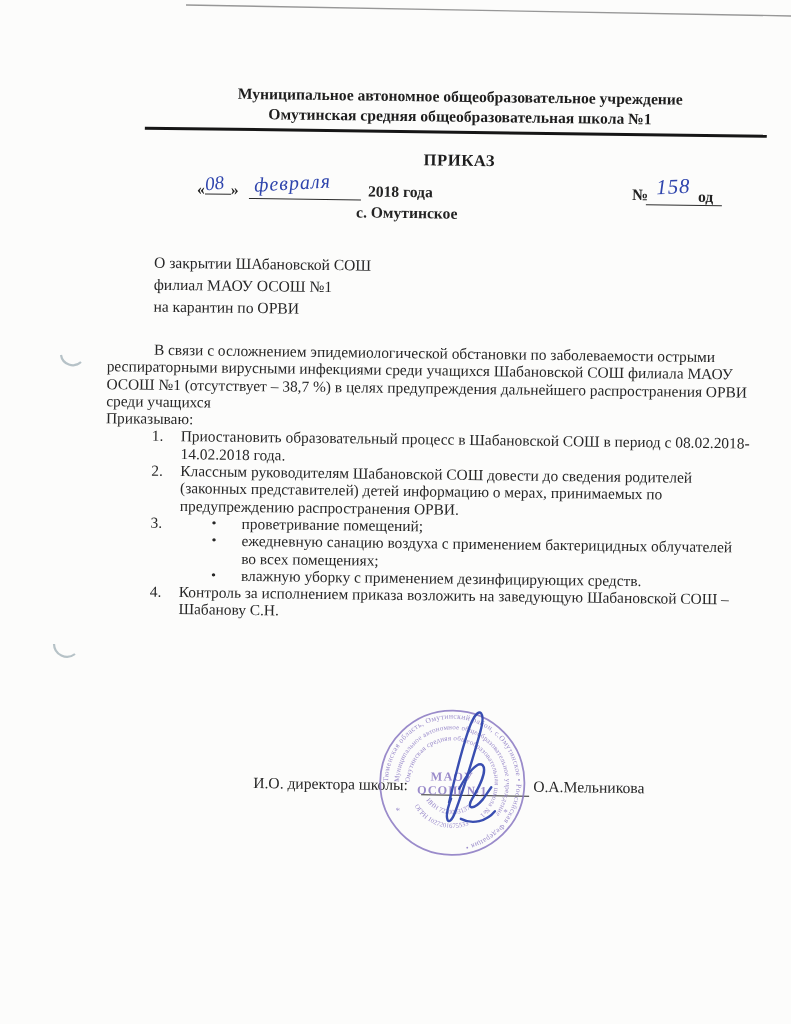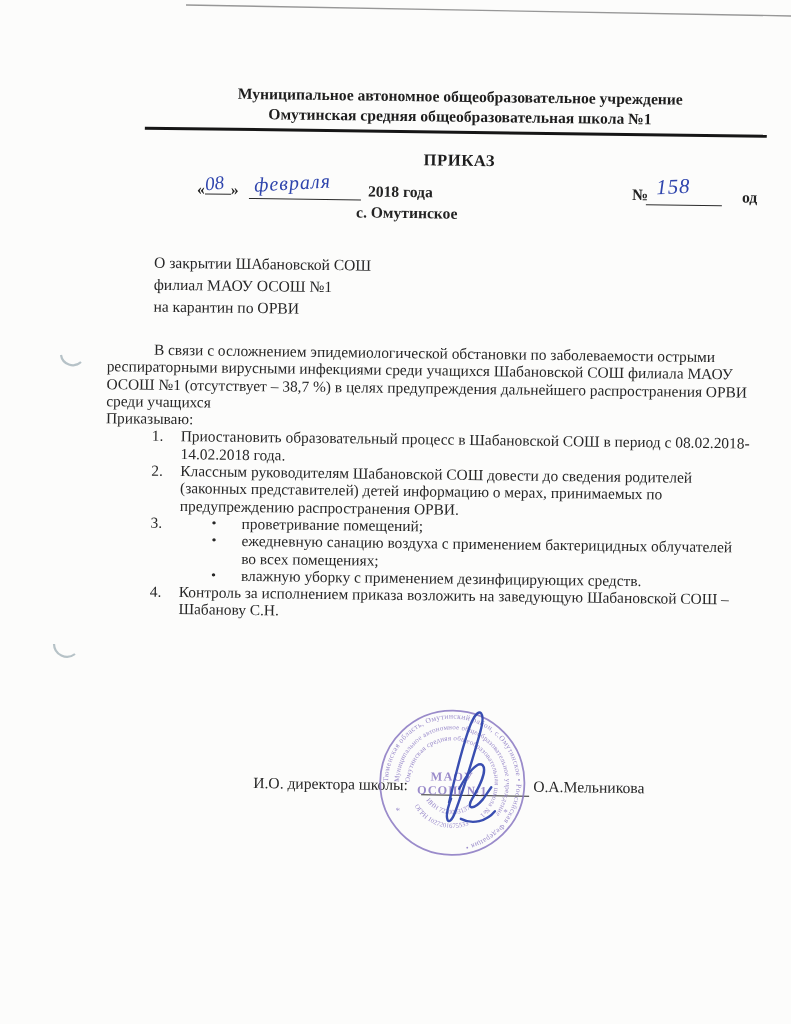--- a/index.html
+++ b/index.html
@@ -55,21 +55,21 @@
 
   <span class="abs dateline b" style="left:193px;top:183px;"><span>«</span><span class="dayline"></span><span>»</span></span>
   <span class="abs hw hw-day">08</span>
   <div class="abs uline" style="left:245px;top:200px;width:112px;"></div>
   <span class="abs hw hw-month">февраля</span>
   <span class="abs dateline b" style="left:364px;top:183px;text-align:right;">2018 года</span>
   <div class="abs dateline b center" style="left:318px;top:204px;width:170px;">с. Омутинское</div>
   <span class="abs dateline b" style="left:628px;top:183px;font-size:16px;">№</span>
   <div class="abs uline" style="left:642px;top:201px;width:76px;"></div>
   <span class="abs hw hw-num">158</span>
-  <span class="abs dateline b" style="left:738px;top:184px;">од</span>
+  <span class="abs dateline b" style="left:694px;top:184px;">од</span>
 
   <div class="abs subject">
     <div>О закрытии ШАбановской СОШ</div>
     <div>филиал МАОУ ОСОШ №1</div>
     <div>на карантин по ОРВИ</div>
   </div>
 
   <div class="abs bodyflow">
     <p>В связи с осложнением эпидемиологической обстановки по заболеваемости острыми респираторными вирусными инфекциями среди учащихся  Шабановской СОШ филиала МАОУ ОСОШ №1 (отсутствует – 38,7 %) в целях предупреждения дальнейшего распространения ОРВИ среди учащихся</p>
     <div>Приказываю:</div>

